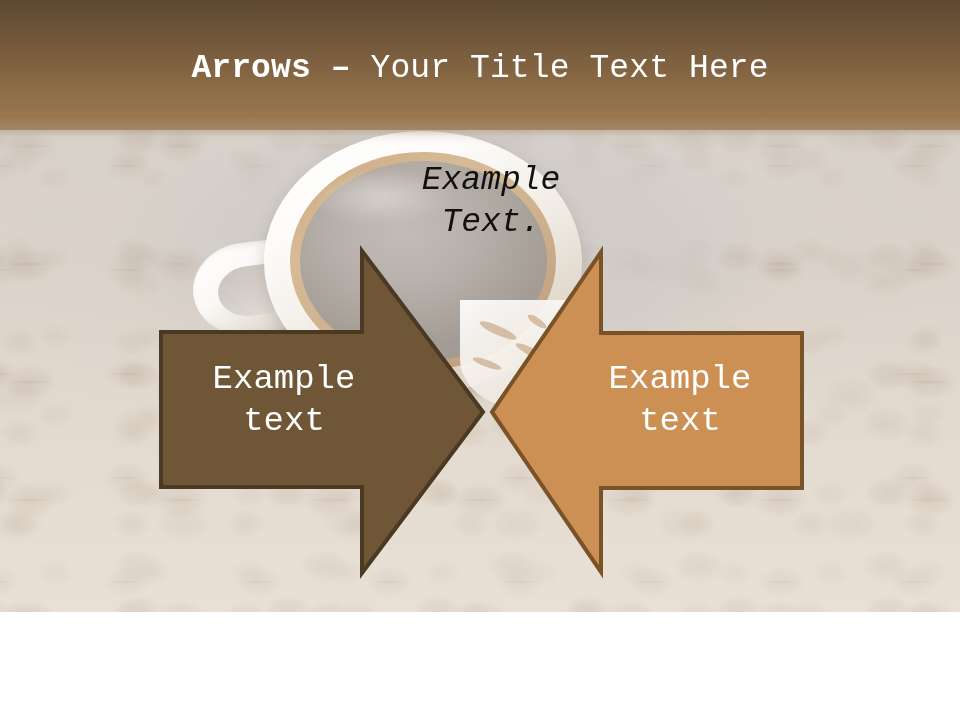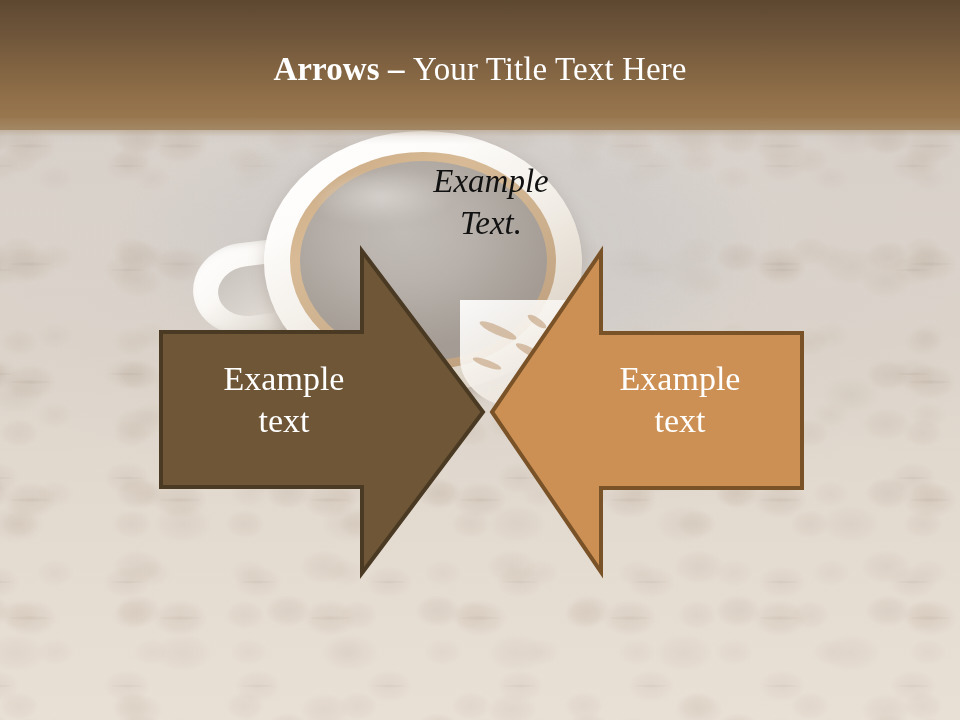--- a/index.html
+++ b/index.html
@@ -3,23 +3,23 @@
 <meta charset="utf-8">
 <style>
   html, body {
     margin: 0;
     padding: 0;
     background: #ffffff;
   }
   #slide {
     position: relative;
     width: 960px;
-    height: 720px;
+    height: 612px;
     overflow: hidden;
-    font-family: Liberation Serif, serif;
+    font-family: Liberation Mono, monospace;
     background: #ef4444;
   }
 
   
   .bg-base {
     position: absolute;
     inset: 0;
     background:
       radial-gradient(ellipse 70% 45% at 50% 28%, rgba(214,208,203,0.95) 0%, rgba(205,197,190,0.6) 55%, rgba(198,188,180,0.1) 100%),
       linear-gradient(to bottom, #c9c2bc 0%, #cdc5bd 18%, #d6cdc4 40%, #ded4c9 62%, #e2d8cd 80%, #e4dad0 100%);

